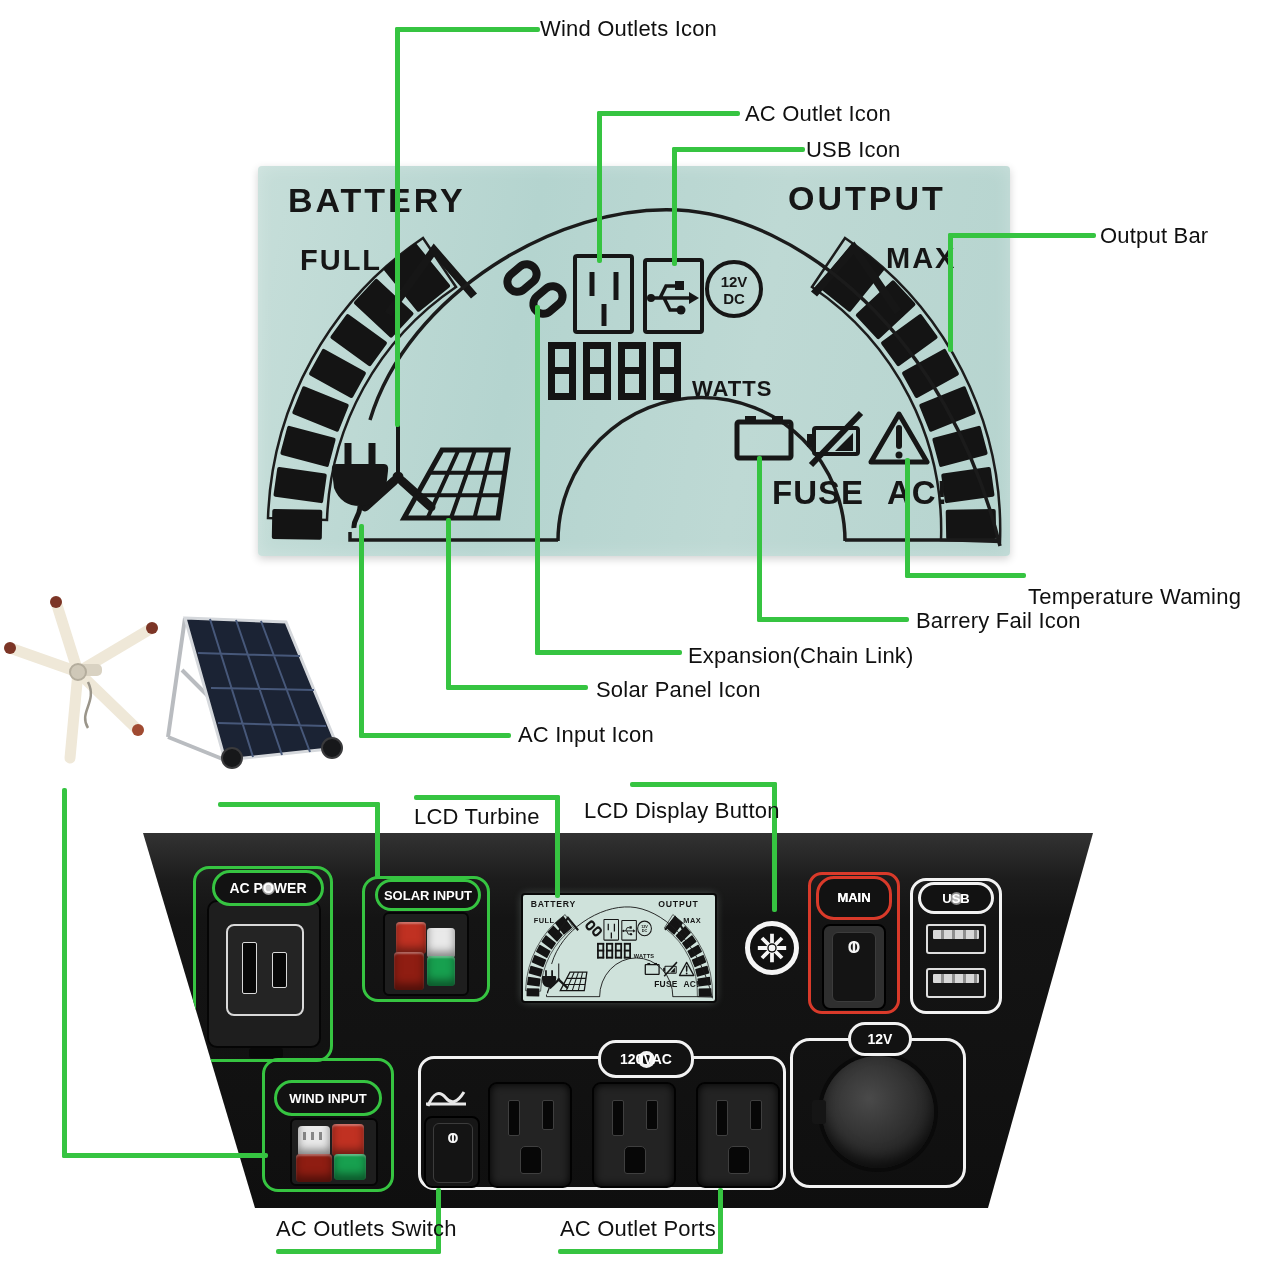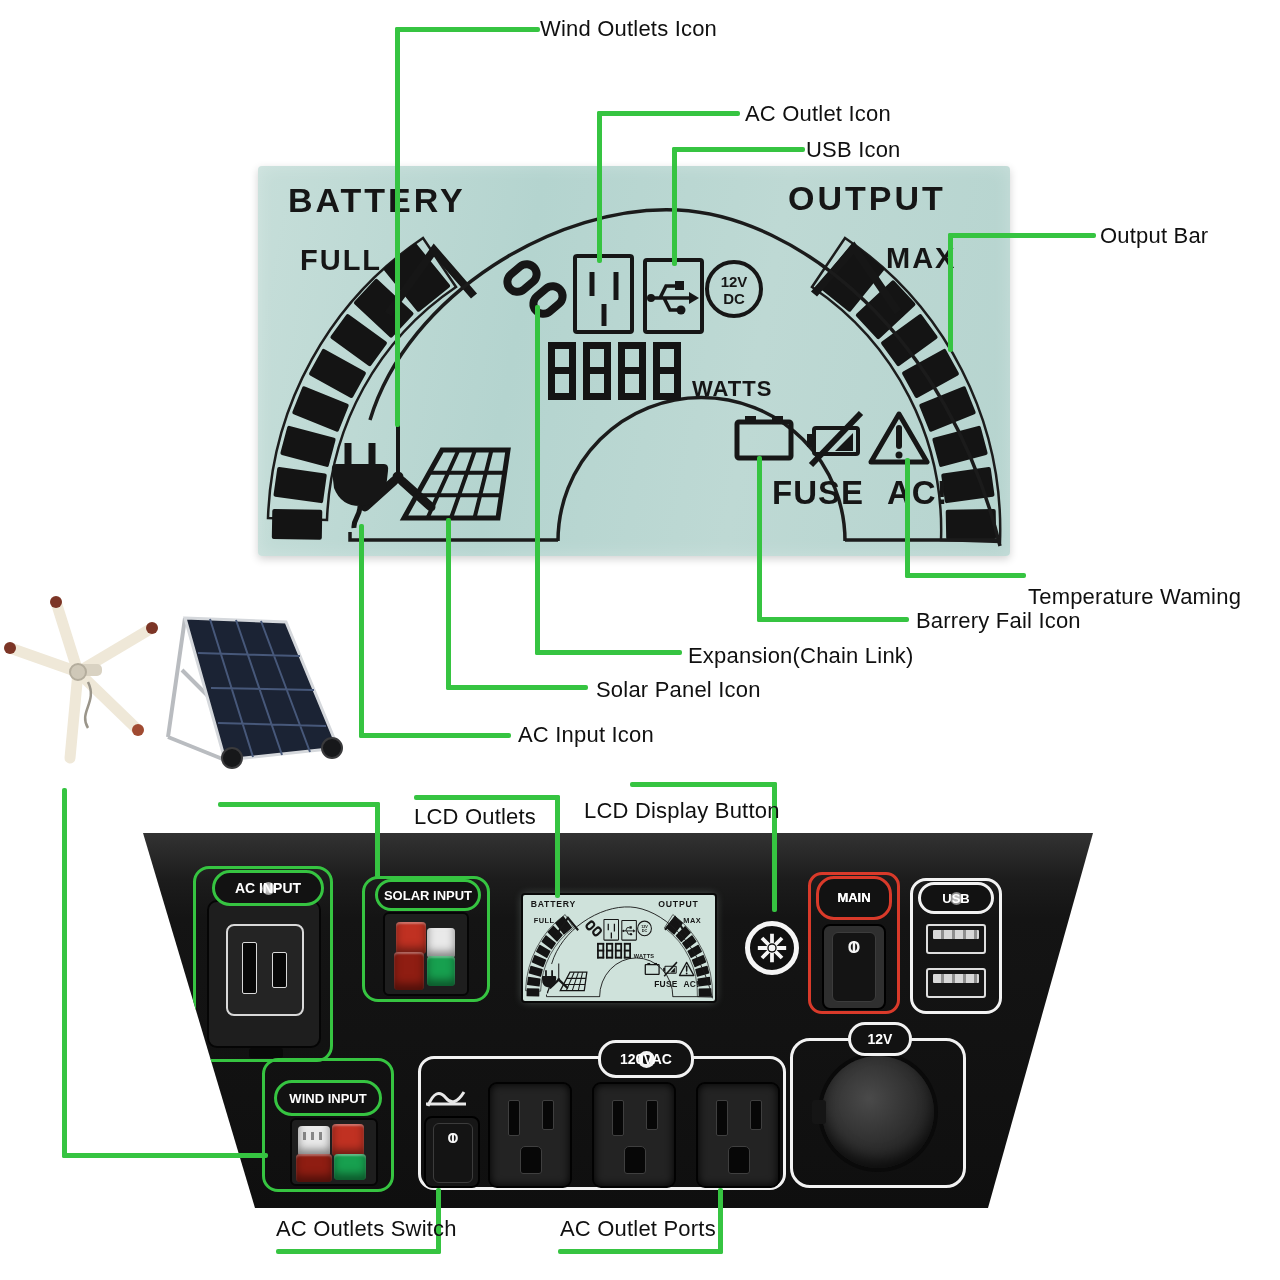--- a/index.html
+++ b/index.html
@@ -265,31 +265,31 @@
 
   <div class="lbl" style="left:540px;top:16px">Wind Outlets Icon</div>
   <div class="lbl" style="left:745px;top:101px">AC Outlet Icon</div>
   <div class="lbl" style="left:806px;top:137px">USB Icon</div>
   <div class="lbl" style="left:1100px;top:223px">Output Bar</div>
   <div class="lbl" style="left:1028px;top:584px">Temperature Waming</div>
   <div class="lbl" style="left:916px;top:608px">Barrery Fail Icon</div>
   <div class="lbl" style="left:688px;top:643px">Expansion(Chain Link)</div>
   <div class="lbl" style="left:596px;top:677px">Solar Panel Icon</div>
   <div class="lbl" style="left:518px;top:722px">AC Input Icon</div>
-  <div class="lbl" style="left:414px;top:804px">LCD Outlets</div>
+  <div class="lbl" style="left:414px;top:804px">LCD Turbine</div>
   <div class="lbl" style="left:584px;top:798px">LCD Display Button</div>
   <div class="lbl" style="left:276px;top:1216px">AC Outlets Switch</div>
   <div class="lbl" style="left:560px;top:1216px">AC Outlet Ports</div>
 
   <div class="panel">
 
     <div class="gbox" style="left:53px;top:38px;width:140px;height:196px"></div>
     <div class="pill green" style="left:72px;top:42px;width:112px;height:36px;font-size:14px">
       <span class="dotic" style="width:13px;height:13px;background:radial-gradient(#cfcfcf 30%,#6e6e6e)"></span>
-      <span>AC INPUT</span>
+      <span>AC POWER</span>
     </div>
     <div class="recess" style="left:67px;top:72px;width:114px;height:148px">
       <div style="left:40px;top:-8px;width:34px;height:10px;background:#090909;border-radius:3px"></div>
       <div style="left:40px;top:146px;width:34px;height:10px;background:#090909;border-radius:3px"></div>
       <div style="left:17px;top:22px;width:78px;height:92px;border:2px solid #d9d9d9;border-radius:8px;background:#242424">
         <div class="slotv" style="left:14px;top:16px;width:15px;height:52px;border-color:#d9d9d9"></div>
         <div class="slotv" style="left:44px;top:26px;width:15px;height:36px;border-color:#d9d9d9"></div>
       </div>
     </div>
 

